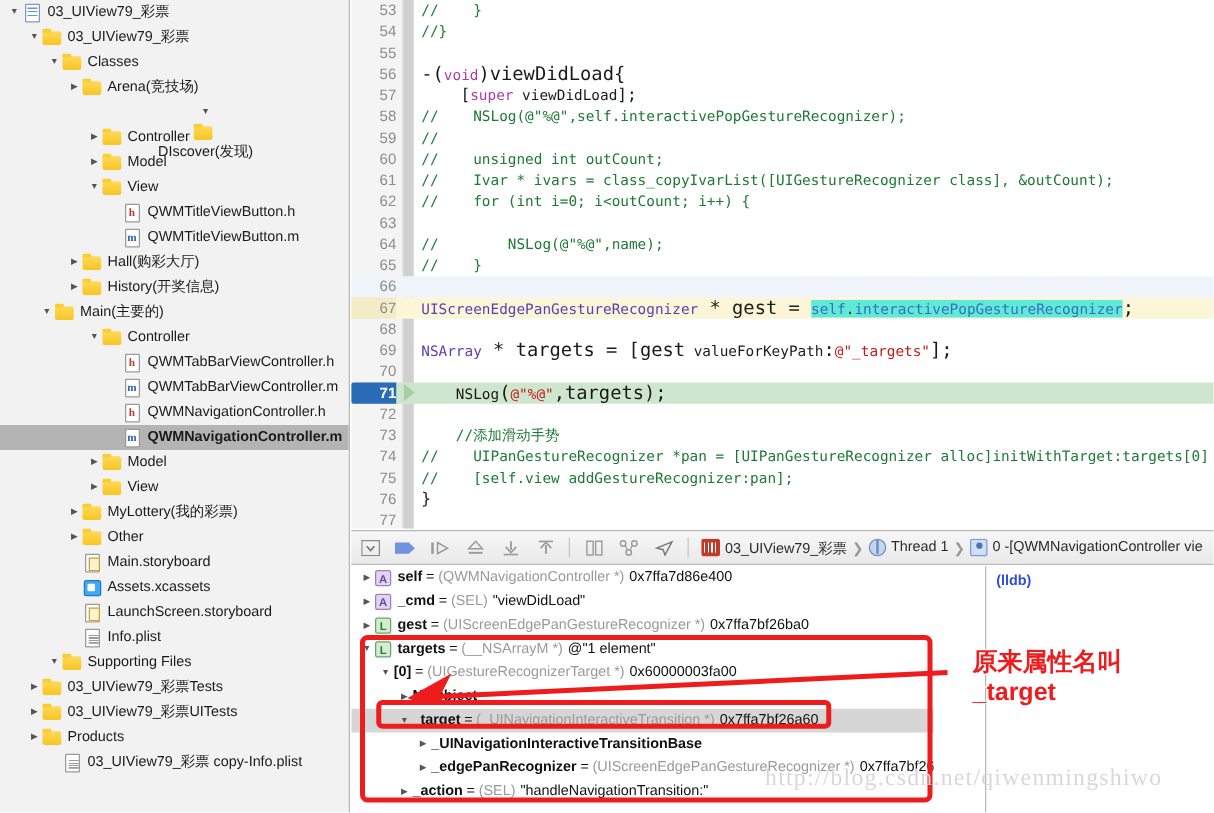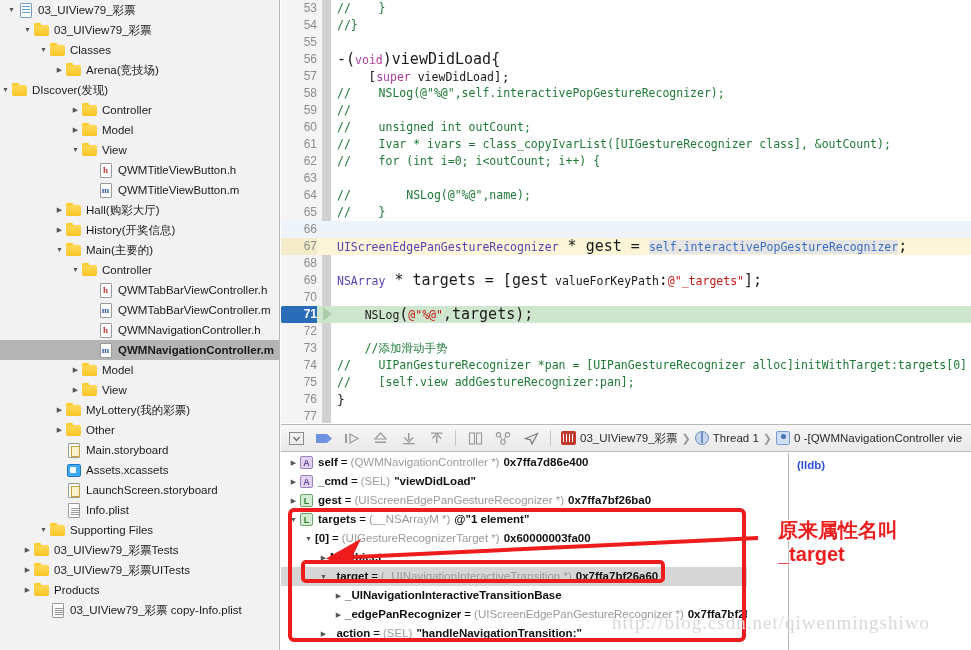--- a/index.html
+++ b/index.html
@@ -120,21 +120,21 @@
   }
   
   .cmt { color:#1d7a35; }
   .kw  { color:#ad3da4;margin-top:21px; }
   .typ { color:#5a3fb0; }
   .str { color:#c41a16; }
   .pln { color:#1a1a1a; }
   .prop{ color:#3a6ec4; }
   .big { font-size:15px; }
   .med { font-size:13px; }
-  .hl-yellow { background:#e5e5e5; }
+  .hl-yellow { background:#5eead4; }
 
   
   #debug-bar {
     position:absolute; left:281px; top:424px; width:690px; height:28px;
     background:linear-gradient(#f7f7f7,#e9e9e9);
     border-top:1px solid #b8b8b8; border-bottom:1px solid #b8b8b8;
     display:flex; align-items:center; padding:0 6px; gap:10px;
   }
   .tb-btn { width:18px; height:16px; display:flex; align-items:center; justify-content:center;
     color:#6b6b6b; font-size:12px; }
@@ -164,21 +164,21 @@
   .vdisc.open::before{content:"\25BC";}
   .vdisc.closed::before{content:"\25B6";}
   .vbadge { width:13px; height:13px; min-width:13px; border-radius:2px; font-size:9px;
     line-height:12px; text-align:center; font-weight:bold; margin-right:5px;
     font-family:"Liberation Sans", sans-serif; }
   .vbadge.A { background:#e2d4f0; border:1px solid #9b7fc0; color:#6b4a9a; }
   .vbadge.L { background:#d3ecd3; border:1px solid #66a866; color:#2e7d32; }
   .vname { font-weight:bold; color:#111; }
   .veq { color:#111; margin:0 3px; }
   .vtype { color:#9a9a9a; }
-  .vval { color:#111; font-weight:bold; margin-left:4px; }
+  .vval { color:#111; font-weight:normal; margin-left:4px; }
 
   
   #console {
     position:absolute; left:748px; top:453px; width:223px; height:197px;
     background:#ffffff; border-left:1px solid #b8b8b8;
     padding:6px 8px; font-family:Liberation Sans, sans-serif; font-size:11.5px;margin-left:40px;
   }
   .lldb { color:#2b4fd8; font-weight:bold; }
 
   
@@ -233,21 +233,21 @@
           </span>
           <span class="nav-label">Classes</span>
         </div>
         <div class="nav-row" style="padding-left: 54px;">
           <span class="disc closed"></span>
           <span class="nav-icon">
             <span class="ic-folder"></span>
           </span>
           <span class="nav-label">Arena(竞技场)</span>
         </div>
-        <div class="nav-row" style="">
+        <div class="nav-row" style="padding-left: 54px; flex-direction: column;">
           <span class="disc open"></span>
           <span class="nav-icon">
             <span class="ic-folder"></span>
           </span>
           <span class="nav-label">DIscover(发现)</span>
         </div>
         <div class="nav-row" style="padding-left: 70px;">
           <span class="disc closed"></span>
           <span class="nav-icon">
             <span class="ic-folder"></span>
@@ -289,21 +289,21 @@
           </span>
           <span class="nav-label">Hall(购彩大厅)</span>
         </div>
         <div class="nav-row" style="padding-left: 54px;">
           <span class="disc closed"></span>
           <span class="nav-icon">
             <span class="ic-folder"></span>
           </span>
           <span class="nav-label">History(开奖信息)</span>
         </div>
-        <div class="nav-row" style="padding-left: 54px;">
+        <div class="nav-row" style="padding-left: 32px;">
           <span class="disc open"></span>
           <span class="nav-icon">
             <span class="ic-folder"></span>
           </span>
           <span class="nav-label">Main(主要的)</span>
         </div>
         <div class="nav-row" style="padding-left: 70px;">
           <span class="disc open"></span>
           <span class="nav-icon">
             <span class="ic-folder"></span>

